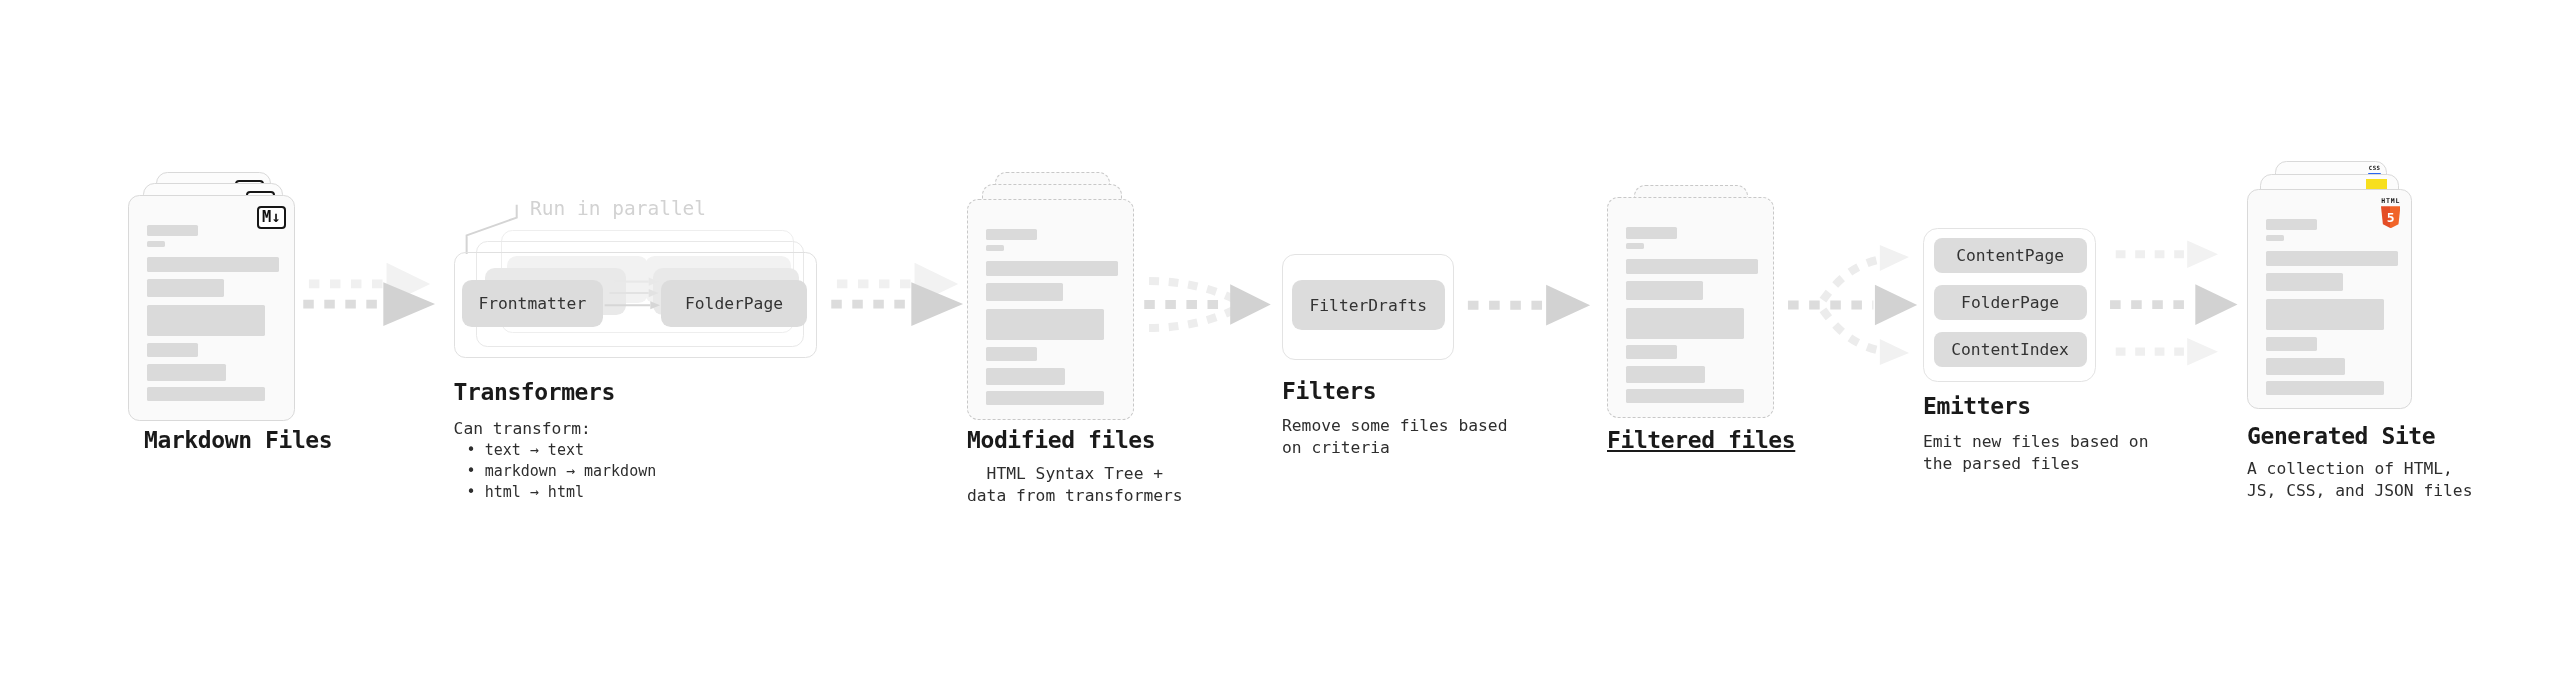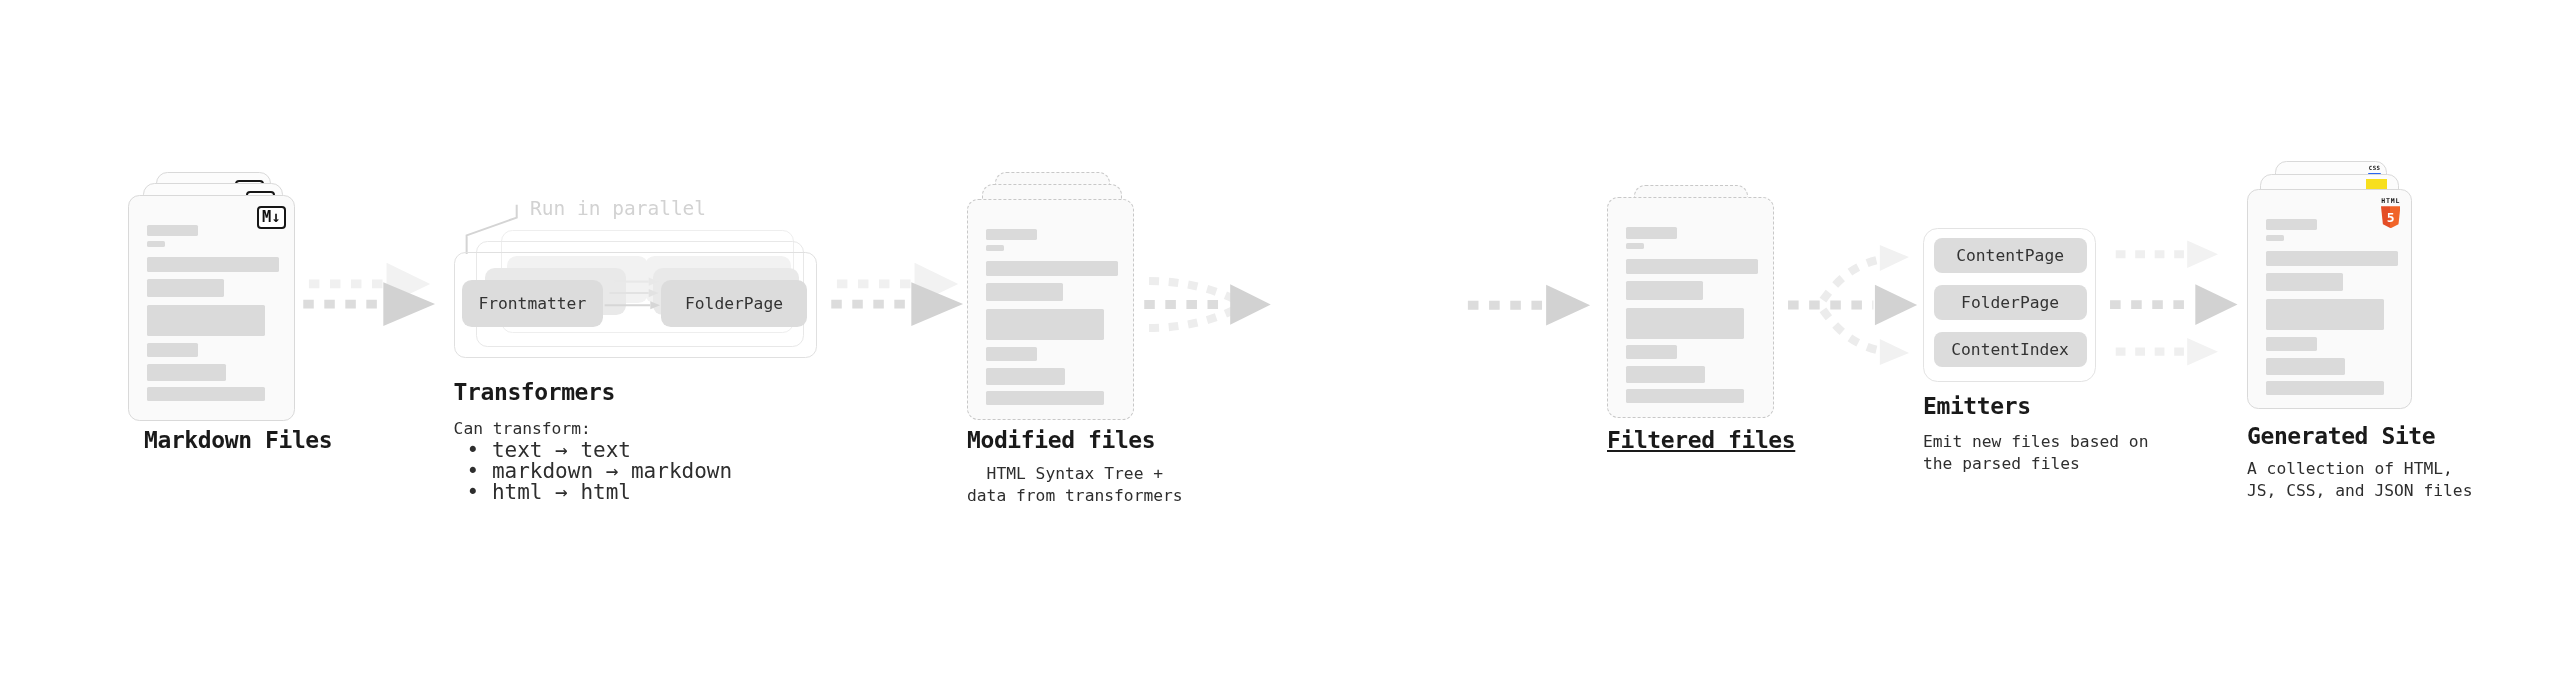--- a/index.html
+++ b/index.html
@@ -61,21 +61,21 @@
     position:absolute; box-sizing:border-box;
     border:1.6px solid #e3e3e3; border-radius:13px; background:transparent;
   }
   .frame--f  { border-color:#e0e0e0; }
   .frame--m  { border-color:#e8e8e8; }
   .frame--b  { border-color:#eeeeee; }
 
   
   .stage-title { position:absolute; font-size:23px; font-weight:bold; color:#1a1a1a; white-space:nowrap; letter-spacing:-0.4px; }
   .stage-desc  { position:absolute; font-size:16.3px; line-height:22px; color:#2e2e2e; white-space:nowrap; }
-  .bullets { position:absolute; font-size:21px; line-height:21px; color:#2e2e2e; white-space:nowrap; }
+  .bullets { position:absolute; font-size:15px; line-height:21px; color:#2e2e2e; white-space:nowrap; }
   .callout-text { position:absolute; font-size:19.5px; color:#d2d2d2; white-space:nowrap; }
 </style>
 </head>
 <body>
 
 <div class="canvas">
 
   <div class="abs" style="left:128px; top:172px; width:211px; height:341px;">
     <div class="doc doc--back" style="left:28.4px; top:0; width:115px;">
       <span class="md-badge" style="top:6.5px; right:6.5px;">M↓</span>
@@ -171,20 +171,29 @@
     </div>
   </div>
 
   <svg class="abs" style="left:1139px; top:268px;" width="137" height="73" viewBox="0 0 168 90">
     <path d="M 12 16 C 55 16 92 26 120 40" fill="none" stroke="#ededed" stroke-width="10" stroke-dasharray="12 12"></path>
     <path d="M 12 74 C 55 74 92 64 120 50" fill="none" stroke="#ededed" stroke-width="10" stroke-dasharray="12 12"></path>
     <line x1="6" y1="45" x2="110" y2="45" stroke="#dcdcdc" stroke-width="11" stroke-dasharray="13 13"></line>
     <polygon points="112,20 162,45 112,70" fill="#d2d2d2"></polygon>
   </svg>
 
+  <div class="abs" style="left:1282px; top:254px; width:183px; height:211px;">
+    <div class="frame" style="left:0; top:0; width:172px; height:106px;"></div>
+    <div class="pill" style="left:9.8px; top:26px; width:153px; height:50px;">FilterDrafts</div>
+    <div class="stage-title" style="left:0; top:124px;">Filters</div>
+    <div class="stage-desc" style="left:0; top:161px;">
+      <div>Remove some files based</div>
+      <div>on criteria</div>
+    </div>
+  </div>
 
   <svg class="abs" style="left:1463px; top:283px;" width="132" height="46" viewBox="0 0 162 56">
     <line x1="6" y1="27" x2="100" y2="27" stroke="#dcdcdc" stroke-width="11" stroke-dasharray="13 13"></line>
     <polygon points="102,2 156,27 102,52" fill="#d2d2d2"></polygon>
   </svg>
 
   <div class="abs" style="left:1607px; top:185px; width:211px; height:333px;">
     <div class="doc doc--dashed doc--back" style="left:27px; top:0; width:114px;"></div>
     <div class="doc doc--dashed" style="left:0; top:12.2px; height:221px;">
       <div class="bars">

